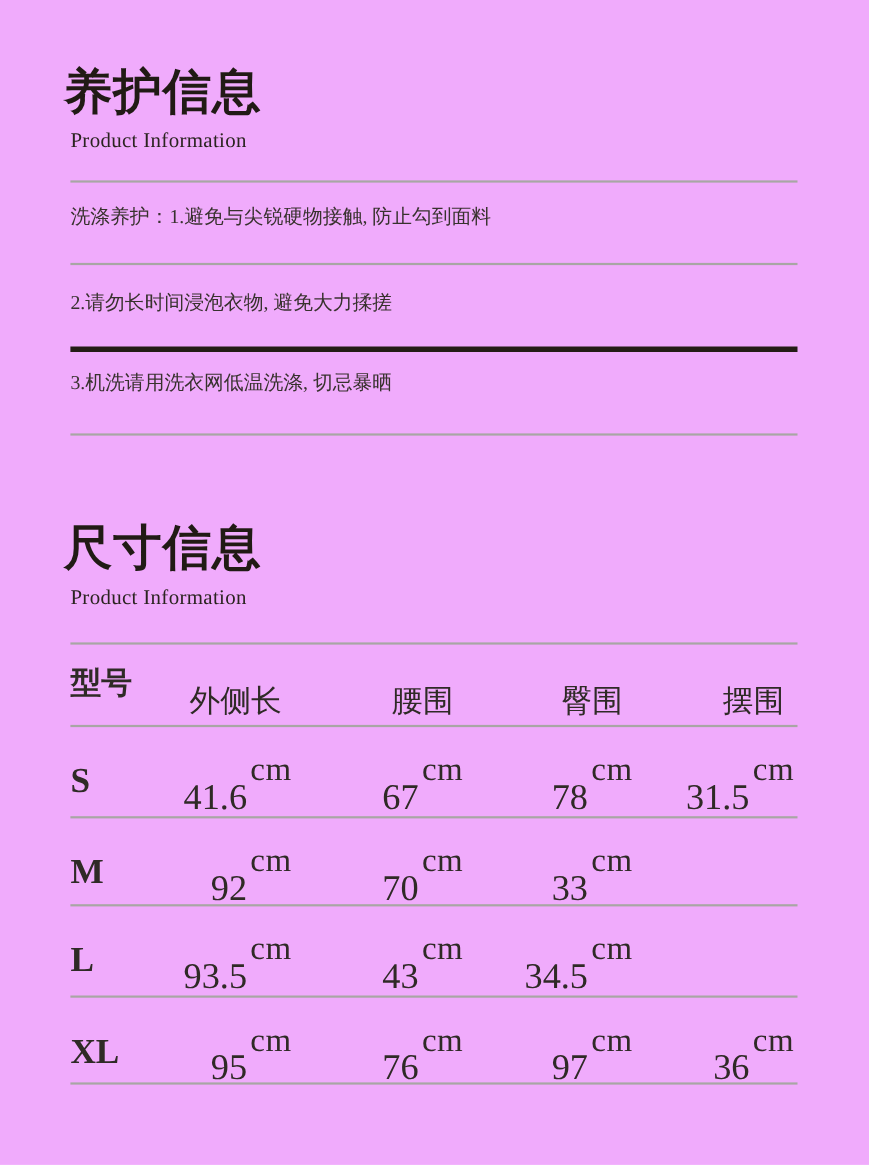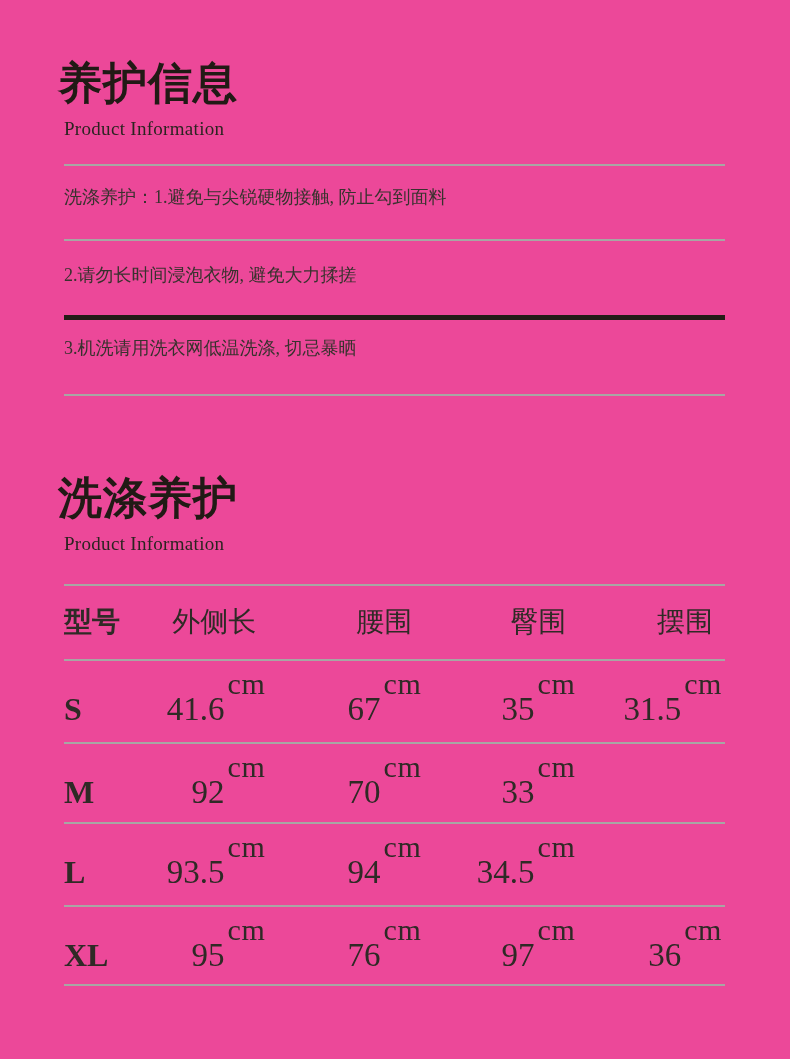--- a/index.html
+++ b/index.html
@@ -1,19 +1,19 @@
 <!DOCTYPE html>
 <html><head>
 <meta charset="utf-8">
 <style>
   html,body{margin:0;padding:0;background:#ffffff;}
   .page{
     position:relative;
     width:790px;height:1059px;
-    background:#ec4899;
+    background:#f0abfc;
     overflow:hidden;
     font-family:"Liberation Serif","DejaVu Serif",serif;
     color:#322b26;
   }
   .abs{position:absolute;}
   .section-title{
     left:58px;
     font-size:44px;
     font-weight:bold;
     line-height:1;
@@ -56,21 +56,21 @@
     color:#2f2a26;
   }
   .trow{
     height:82px;line-height:82px;
     font-size:33px;
     color:#2f2a26;
   }
   .cell{overflow:visible;}
   .c1{text-align:left;font-size:32px;font-weight:bold;}
   .thead .c1{font-size:28px;}
-  .cv{text-align:right;padding-right:3px;}
+  .cv{text-align:right;padding-right:3px;margin-top:16px;}
   .thead .cv{padding-right:12px;}
   .unit{
     font-size:30px;
     position:relative;
     top:-26px;
     margin-left:3px;
     letter-spacing:0.5px;
   }
 </style>
 </head>
@@ -90,58 +90,58 @@
   <div class="abs rule" style="top:239px"></div>
 
   <div class="abs care-line centered" style="top:266px">2.请勿长时间浸泡衣物, 避免大力揉搓</div>
 
   <div class="abs rule-black" style="top:315px"></div>
 
   <div class="abs care-line centered" style="top:339px">3.机洗请用洗衣网低温洗涤, 切忌暴晒</div>
 
   <div class="abs rule" style="top:394px"></div>
 
-  <div class="abs section-title" style="top:477px">洗涤养护</div>
+  <div class="abs section-title" style="top:477px">尺寸信息</div>
   <div class="abs section-sub" style="top:534px">Product Information</div>
 
   <div class="abs rule" style="top:584px"></div>
 
   <div class="abs thead" style="top:584px">
     <div class="cell c1">型号</div>
     <div class="cell cv">外侧长</div>
     <div class="cell cv">腰围</div>
     <div class="cell cv">臀围</div>
     <div class="cell cv">摆围</div>
   </div>
 
   <div class="abs rule" style="top:659px"></div>
 
   <div class="abs trow" style="top:668px">
     <div class="cell c1">S</div>
     <div class="cell cv"><span>41.6</span><span class="unit">cm</span></div>
     <div class="cell cv"><span>67</span><span class="unit">cm</span></div>
-    <div class="cell cv"><span>35</span><span class="unit">cm</span></div>
+    <div class="cell cv"><span>78</span><span class="unit">cm</span></div>
     <div class="cell cv"><span>31.5</span><span class="unit">cm</span></div>
   </div>
 
   <div class="abs rule" style="top:742px"></div>
 
   <div class="abs trow" style="top:751px">
     <div class="cell c1">M</div>
     <div class="cell cv"><span>92</span><span class="unit">cm</span></div>
     <div class="cell cv"><span>70</span><span class="unit">cm</span></div>
     <div class="cell cv"><span>33</span><span class="unit">cm</span></div>
   </div>
 
   <div class="abs rule" style="top:822px"></div>
 
   <div class="abs trow" style="top:831px">
     <div class="cell c1">L</div>
     <div class="cell cv"><span>93.5</span><span class="unit">cm</span></div>
-    <div class="cell cv"><span>94</span><span class="unit">cm</span></div>
+    <div class="cell cv"><span>43</span><span class="unit">cm</span></div>
     <div class="cell cv"><span>34.5</span><span class="unit">cm</span></div>
   </div>
 
   <div class="abs rule" style="top:905px"></div>
 
   <div class="abs trow" style="top:914px">
     <div class="cell c1">XL</div>
     <div class="cell cv"><span>95</span><span class="unit">cm</span></div>
     <div class="cell cv"><span>76</span><span class="unit">cm</span></div>
     <div class="cell cv"><span>97</span><span class="unit">cm</span></div>

